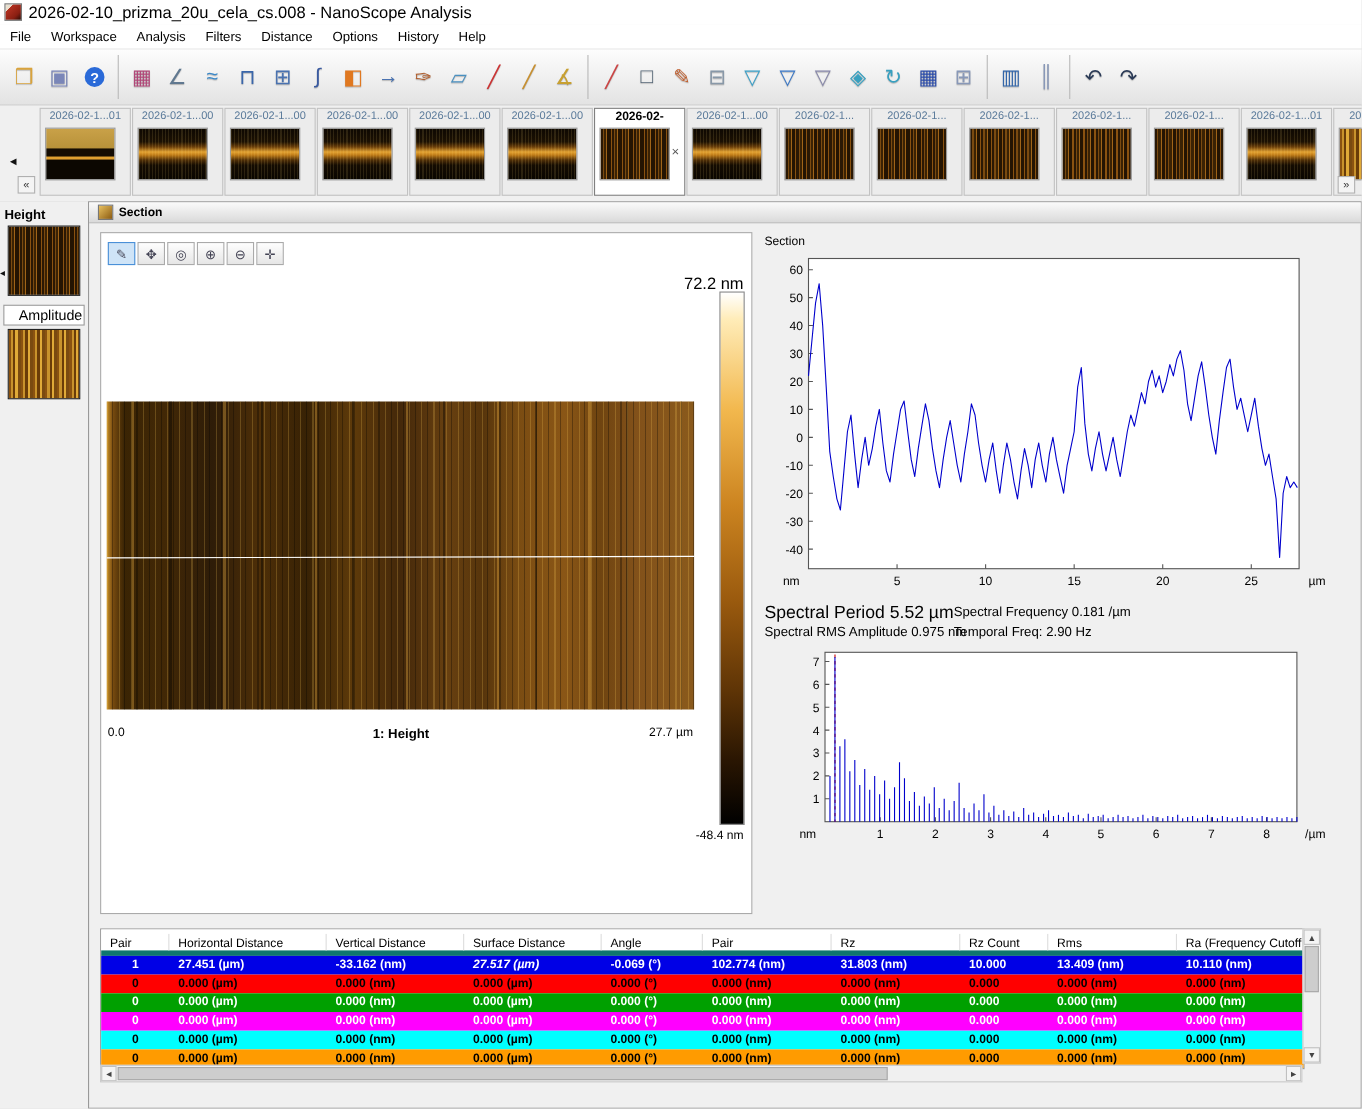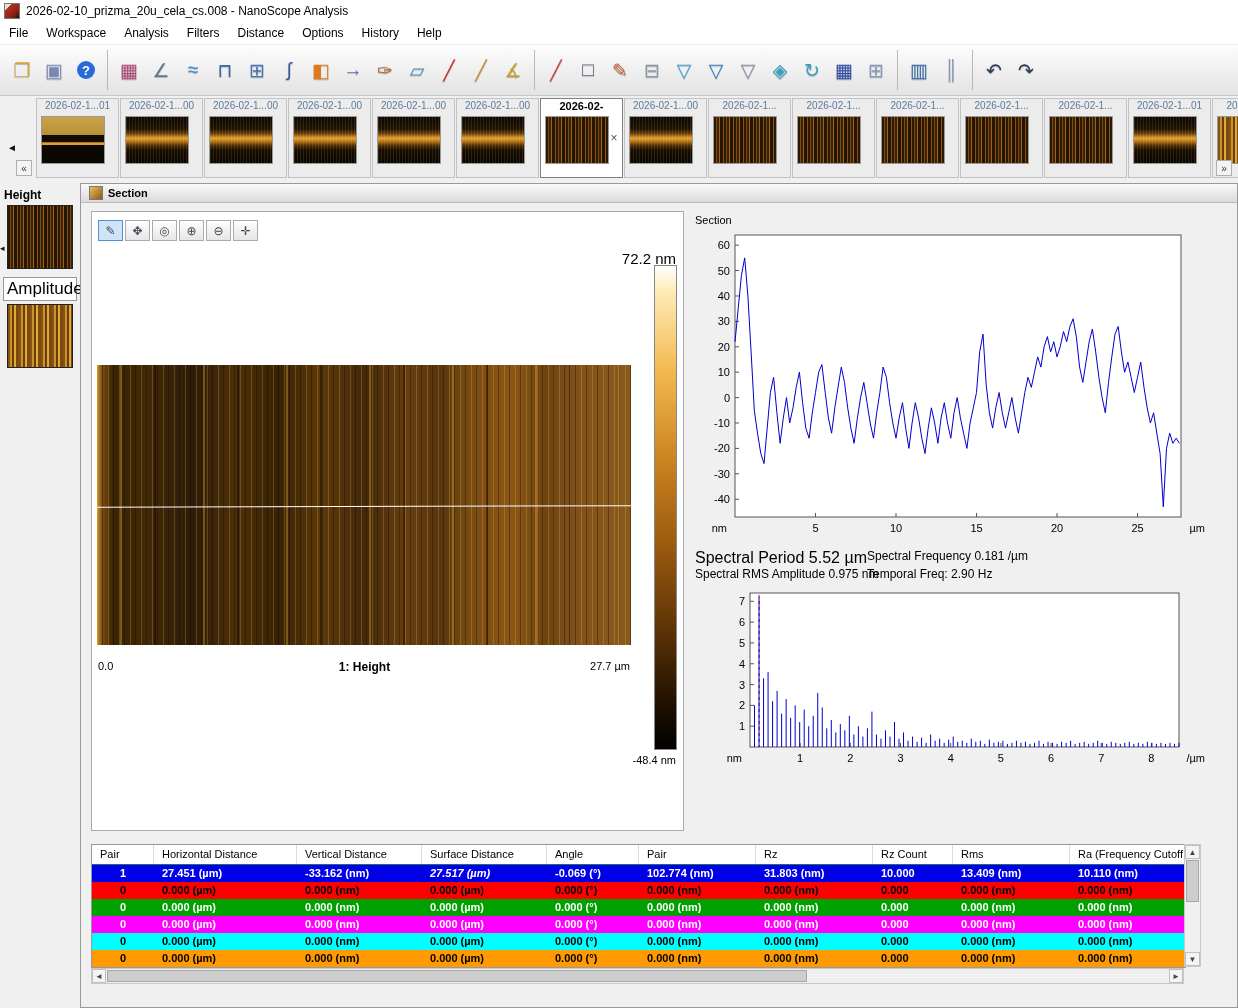--- a/index.html
+++ b/index.html
@@ -2,21 +2,21 @@
 <html><head>
 <meta charset="utf-8">
 <style>
   html,body{margin:0;padding:0;background:#d8d8d8;font-family:"Liberation Sans",sans-serif;}
   #app{position:relative;width:1238px;height:1008px;background:#f0f0f0;overflow:hidden;font-size:12px;color:#000;}
   svg text{font-family:"Liberation Sans",sans-serif;}
 
   
   #titlebar{position:absolute;left:0;top:0;width:100%;height:22px;background:#fff;display:flex;align-items:center;gap:6px;padding-left:4px;box-sizing:border-box;}
   #app-icon{width:14px;height:14px;border:1px solid #777;background:linear-gradient(135deg,#e8e0d0 0%,#e8e0d0 25%,#b23020 25%,#8a1f12 70%,#2a0c06 100%);}
-  #window-title{font-size:12px;}
+  #window-title{font-size:15px;}
 
   
   #menubar{position:absolute;left:0;top:22px;width:100%;height:22px;background:#fff;display:flex;align-items:center;}
   .menu-item{padding:3px 9px;cursor:default;}
 
   
   #toolbar{position:absolute;left:0;top:44px;width:100%;height:52px;background:linear-gradient(#fdfdfd,#e3e3e3);border-top:1px solid #eee;border-bottom:1px solid #c6c6c6;display:flex;align-items:center;padding:0 6px;box-sizing:border-box;}
   .tb-btn{width:30px;height:36px;display:flex;align-items:center;justify-content:center;font-size:19px;border:1px solid transparent;border-radius:2px;}
   .tb-glyph{text-shadow:0 1px 1px rgba(0,0,0,.25);}
   .tb-btn.help .tb-glyph{background:#2a6ad8;color:#fff;width:18px;height:18px;border-radius:50%;display:flex;align-items:center;justify-content:center;font-size:13px;font-weight:bold;text-shadow:none;}
@@ -36,21 +36,21 @@
   .v-streak{background:repeating-linear-gradient(90deg,#2a1804 0 2px,#7a4a10 2px 3px,#3a2204 3px 5px,#a06418 5px 6px,#241402 6px 9px,#8a5210 9px 10px);}
   .v-bright{background:repeating-linear-gradient(90deg,#8a5210 0 2px,#c8922c 2px 4px,#6a3c08 4px 6px,#e0aa38 6px 8px,#7a4a10 8px 11px);}
   .strip-btn{position:absolute;font-size:10px;color:#333;width:16px;height:16px;line-height:15px;text-align:center;border:1px solid #b0b0b0;background:#f4f4f4;box-sizing:border-box;}
   #strip-prev{left:4px;top:44px;border:none;background:none;color:#111;}
   #strip-left{left:16px;top:64px;}
   #strip-right{right:6px;top:64px;}
 
   
   #sidebar{position:absolute;left:0;top:183px;width:80px;bottom:0;background:#f0f0f0;}
   .chan-label-plain{font-weight:bold;font-size:12px;margin:5px 0 3px 4px;}
-  .chan-label-boxed{font-size:17px;background:#fff;border:1px solid #999;margin:8px 3px 3px 3px;padding:1px 3px;}
+  .chan-label-boxed{font-size:13px;background:#fff;border:1px solid #999;margin:8px 3px 3px 3px;padding:1px 13px;}
   .chan-thumb{width:64px;height:62px;margin-left:7px;border:1px solid #222;}
   #sidebar-scroll{position:absolute;left:0px;top:60px;font-size:9px;color:#111;}
 
   
   #panel{position:absolute;left:80px;top:183px;right:0;bottom:0;border:1px solid #999;background:#f0f0f0;box-sizing:border-box;}
   #panel-header{height:18px;background:linear-gradient(#fafafa,#dadada);border-bottom:1px solid #bbb;display:flex;align-items:center;gap:5px;padding-left:8px;font-size:11px;font-weight:bold;}
   #panel-header-icon{width:12px;height:12px;background:linear-gradient(135deg,#e8c060,#8a5a10);border:1px solid #777;}
 
   
   #image-panel{position:absolute;left:10px;top:27px;width:593px;height:620px;background:#fff;border:1px solid #aaa;box-sizing:border-box;}
@@ -73,21 +73,21 @@
   #section-title{position:absolute;left:614px;top:30px;font-size:11px;}
   #section-chart{position:absolute;left:614px;top:43px;}
   #spec1{position:absolute;left:614px;top:365px;font-size:16px;}
   #spec2{position:absolute;left:786px;top:365px;font-size:12px;}
   #spec3{position:absolute;left:614px;top:383px;font-size:12px;}
   #spec4{position:absolute;left:786px;top:383px;font-size:12px;}
   #spectrum-chart{position:absolute;left:614px;top:401px;}
 
   
   #table{position:absolute;left:10px;top:660px;width:1093px;background:#fff;border:1px solid #999;box-sizing:content-box;}
-  #thead{display:flex;height:19px;border-bottom:1px solid #0f766e;background:#fff;}
+  #thead{display:flex;height:19px;border-bottom:5px solid #0f766e;background:#fff;align-items:flex-end;}
   .th{box-sizing:border-box;padding:3px 0 0 8px;border-right:1px solid #ddd;font-size:11px;white-space:nowrap;overflow:hidden;}
   .tr{display:flex;height:17px;}
   .td{box-sizing:border-box;padding:2px 0 0 8px;font-size:11px;font-weight:bold;white-space:nowrap;overflow:hidden;}
   .td.center{text-align:center;padding-left:0;}
 
   
   .sb{position:absolute;background:#f0f0f0;border:1px solid #c8c8c8;box-sizing:border-box;}
   .sb-arrow{position:absolute;font-size:8px;color:#444;width:14px;height:14px;line-height:14px;text-align:center;background:#f4f4f4;border:1px solid #c0c0c0;box-sizing:border-box;}
   .sb-thumb{position:absolute;background:#cdcdcd;border:1px solid #a8a8a8;box-sizing:border-box;}
   #vscroll{left:1103px;top:660px;width:17px;height:123px;}

